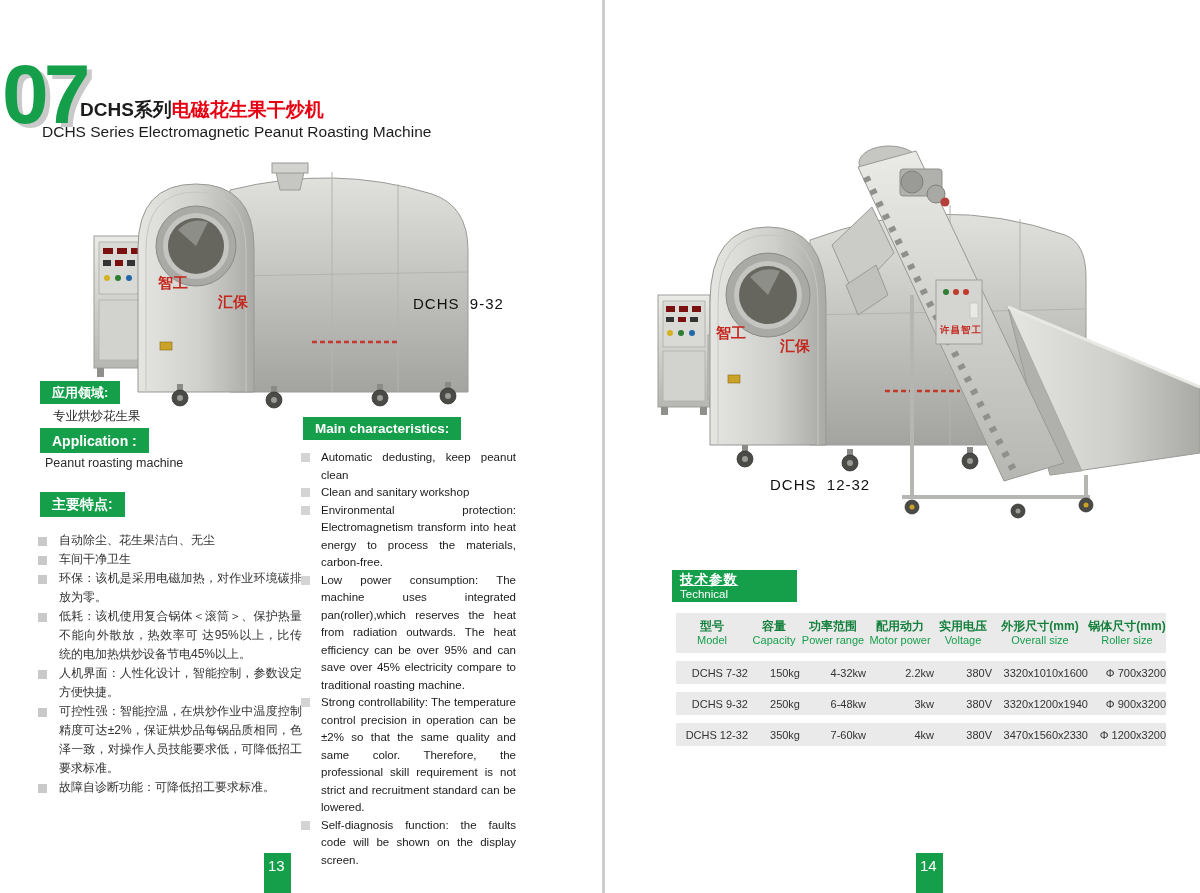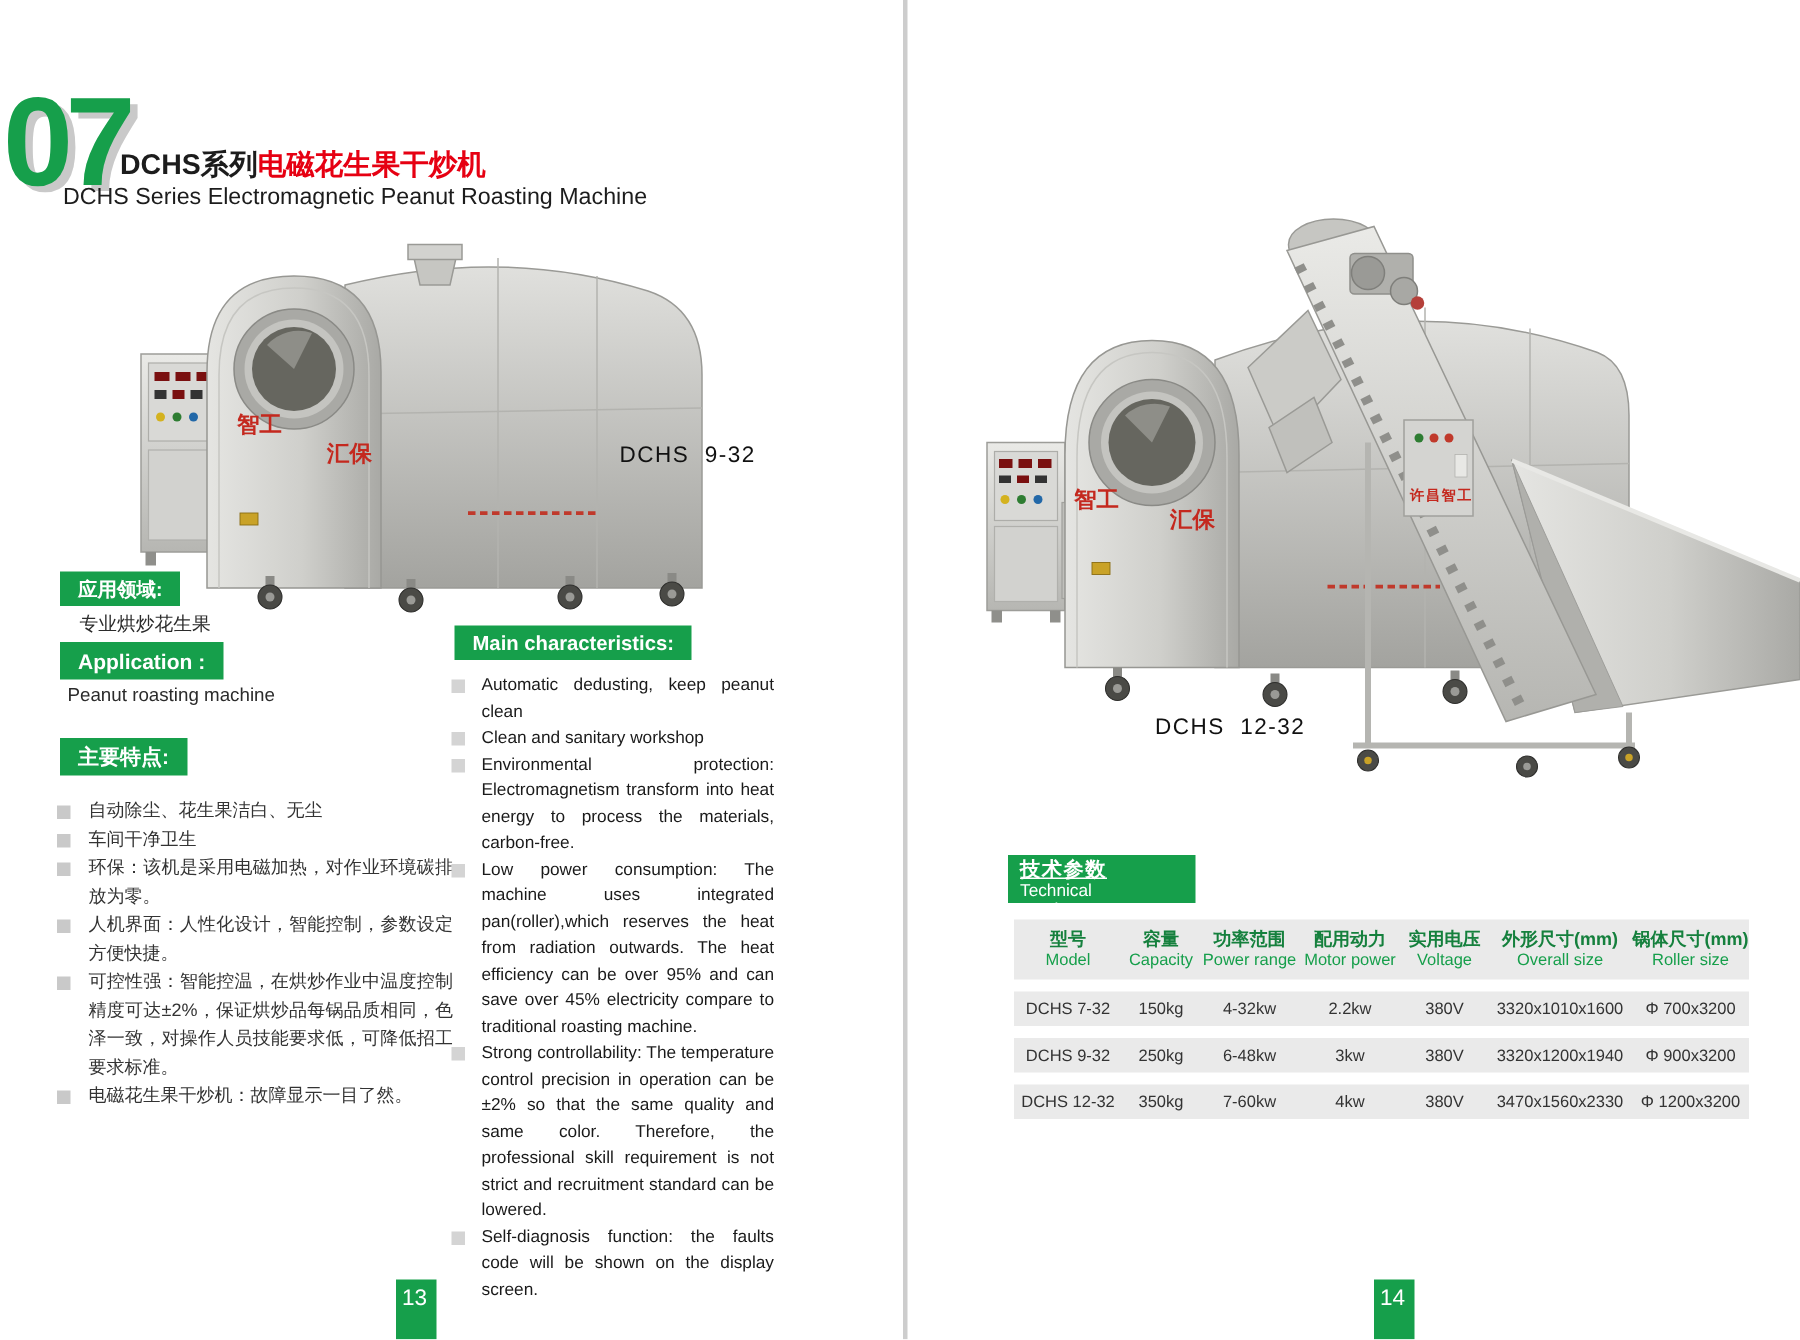--- a/index.html
+++ b/index.html
@@ -56,21 +56,21 @@
   #tech-box .tech-zh { font-size:13.5px; font-weight:bold; line-height:16px; letter-spacing:1px;text-decoration:underline; }
   #tech-box .tech-en { font-size:11.5px; line-height:13px; }
 
   #ptable { position:absolute; left:676px; top:613px; width:490px; }
   .thead { display:flex; background:#eaeaea; height:40px; align-items:center; }
   .trow  { display:flex; background:#eaeaea; height:23px; align-items:center; margin-top:8px; }
   .c0{width:72px;} .c1{width:52px;} .c2{width:66px;} .c3{width:68px;} .c4{width:58px;} .c5{width:96px;} .c6{width:78px;}
   .th { text-align:center; }
   .th .zh { font-size:12px; font-weight:bold; color:#15803d; line-height:15px; white-space:nowrap; }
   .th .en { font-size:11px; color:#169f4b; line-height:13px; white-space:nowrap; }
-  .td { font-size:11px; color:#333; text-align:center; white-space:nowrap; }
+  .td { font-size:11px; color:#333; text-align:right; white-space:nowrap; }
 
   
   .pagenum { position:absolute; width:27px; height:40px; background:#169f4b; color:#fff;
              font-size:15px; padding:4px 0 15px 4px; }
   #pn13 { left:264px; top:853px; }
   #pn14 { left:916px; top:853px; }
 </style>
 </head>
 <body>
 
@@ -171,29 +171,33 @@
     <div class="feature">
         <span class="sq"></span>
         <span class="ftext">车间干净卫生</span>
       </div>
     <div class="feature">
         <span class="sq"></span>
         <span class="ftext">环保：该机是采用电磁加热，对作业环境碳排放为零。</span>
       </div>
     <div class="feature">
         <span class="sq"></span>
+        <span class="ftext">低耗：该机使用复合锅体＜滚筒＞、保护热量不能向外散放，热效率可 达95%以上，比传统的电加热烘炒设备节电45%以上。</span>
+      </div>
+    <div class="feature">
+        <span class="sq"></span>
         <span class="ftext">人机界面：人性化设计，智能控制，参数设定方便快捷。</span>
       </div>
     <div class="feature">
         <span class="sq"></span>
         <span class="ftext">可控性强：智能控温，在烘炒作业中温度控制精度可达±2%，保证烘炒品每锅品质相同，色泽一致，对操作人员技能要求低，可降低招工要求标准。</span>
       </div>
     <div class="feature">
         <span class="sq"></span>
-        <span class="ftext">电磁花生果干炒机：故障显示一目了然。</span>
+        <span class="ftext">故障自诊断功能：可降低招工要求标准。</span>
       </div>
   </div>
 
   <div id="lbl-main" class="glabel">Main characteristics:</div>
   <div class="char-list">
     <div class="char">
         <span class="sq"></span>
         <span class="ftext">Automatic dedusting, keep peanut clean</span>
       </div>
     <div class="char">

